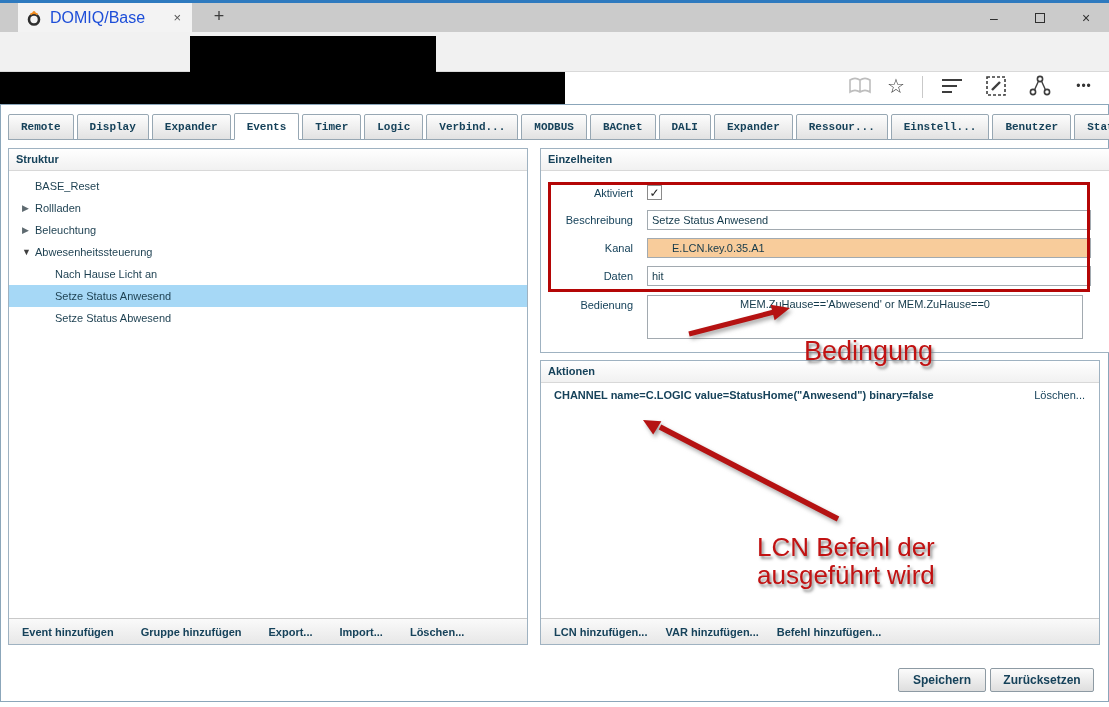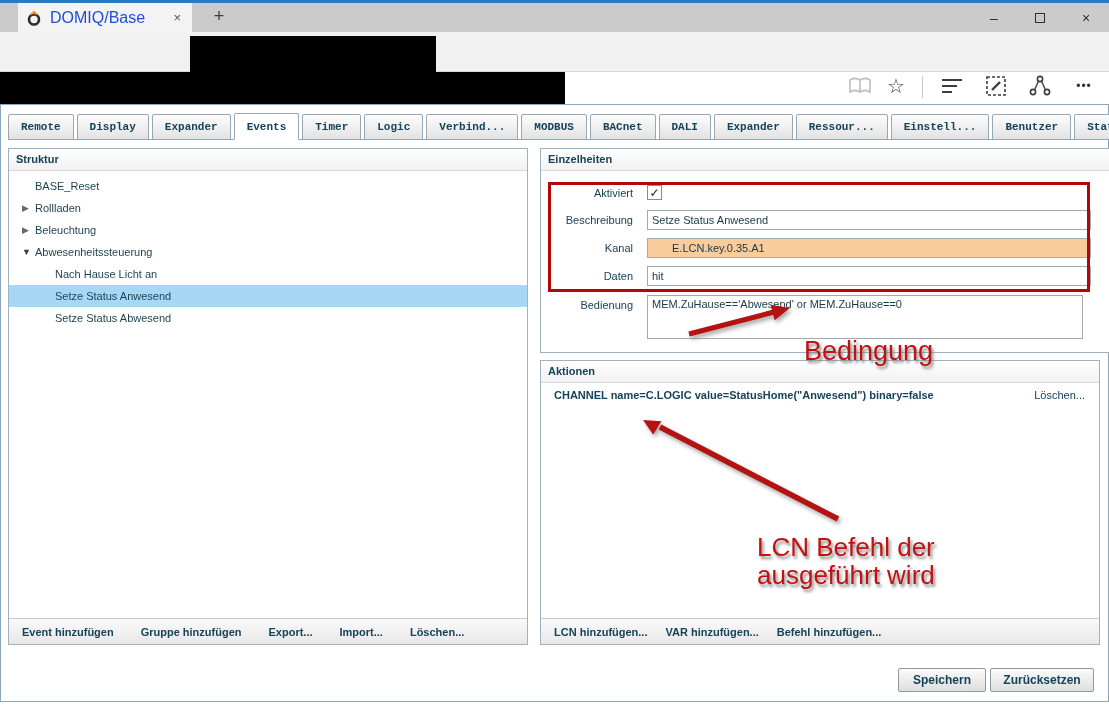--- a/index.html
+++ b/index.html
@@ -67,21 +67,21 @@
   .tree-label.lv2 { margin-left:46px; }
 
   
   .field-label { position:absolute; left:0; width:92px; text-align:right; font-size:11px; color:#16425a; }
   .field-input { position:absolute; left:106px; width:444px; height:20px; border:1px solid #a2aab0;
                  font-size:11px; color:#13394a; padding:0 4px; background:#fff;
                  font-family:"Liberation Sans", sans-serif; }
   .field-input.orange { background:#f8cc9b; }
   .field-textarea { position:absolute; left:106px; width:436px; height:44px; border:1px solid #a2aab0;
                     font-size:11px; color:#13394a; padding:2px 4px; background:#fff; resize:none;
-                    overflow:hidden; font-family:"Liberation Sans", sans-serif; }
+                    overflow:hidden; font-family:"Liberation Sans", sans-serif;text-align:center; }
   .checkbox { position:absolute; left:106px; width:15px; height:15px; border:1px solid #8b8b8b;
               background:#fff; text-align:center; line-height:14px; font-size:12px; color:#222; }
 
   
   .action-row-text { position:absolute; left:13px; top:28px; font-size:11px; color:#16425a;font-weight:bold; }
   .action-row-delete { position:absolute; right:14px; top:28px; font-size:11px; color:#16425a; cursor:pointer; }
 
   
   .footer-btn { position:absolute; top:668px; height:24px; border:1px solid #8d9aa3; border-radius:2px;
                 background:linear-gradient(#fbfbfb,#dedede); font-size:12px; font-weight:bold;

